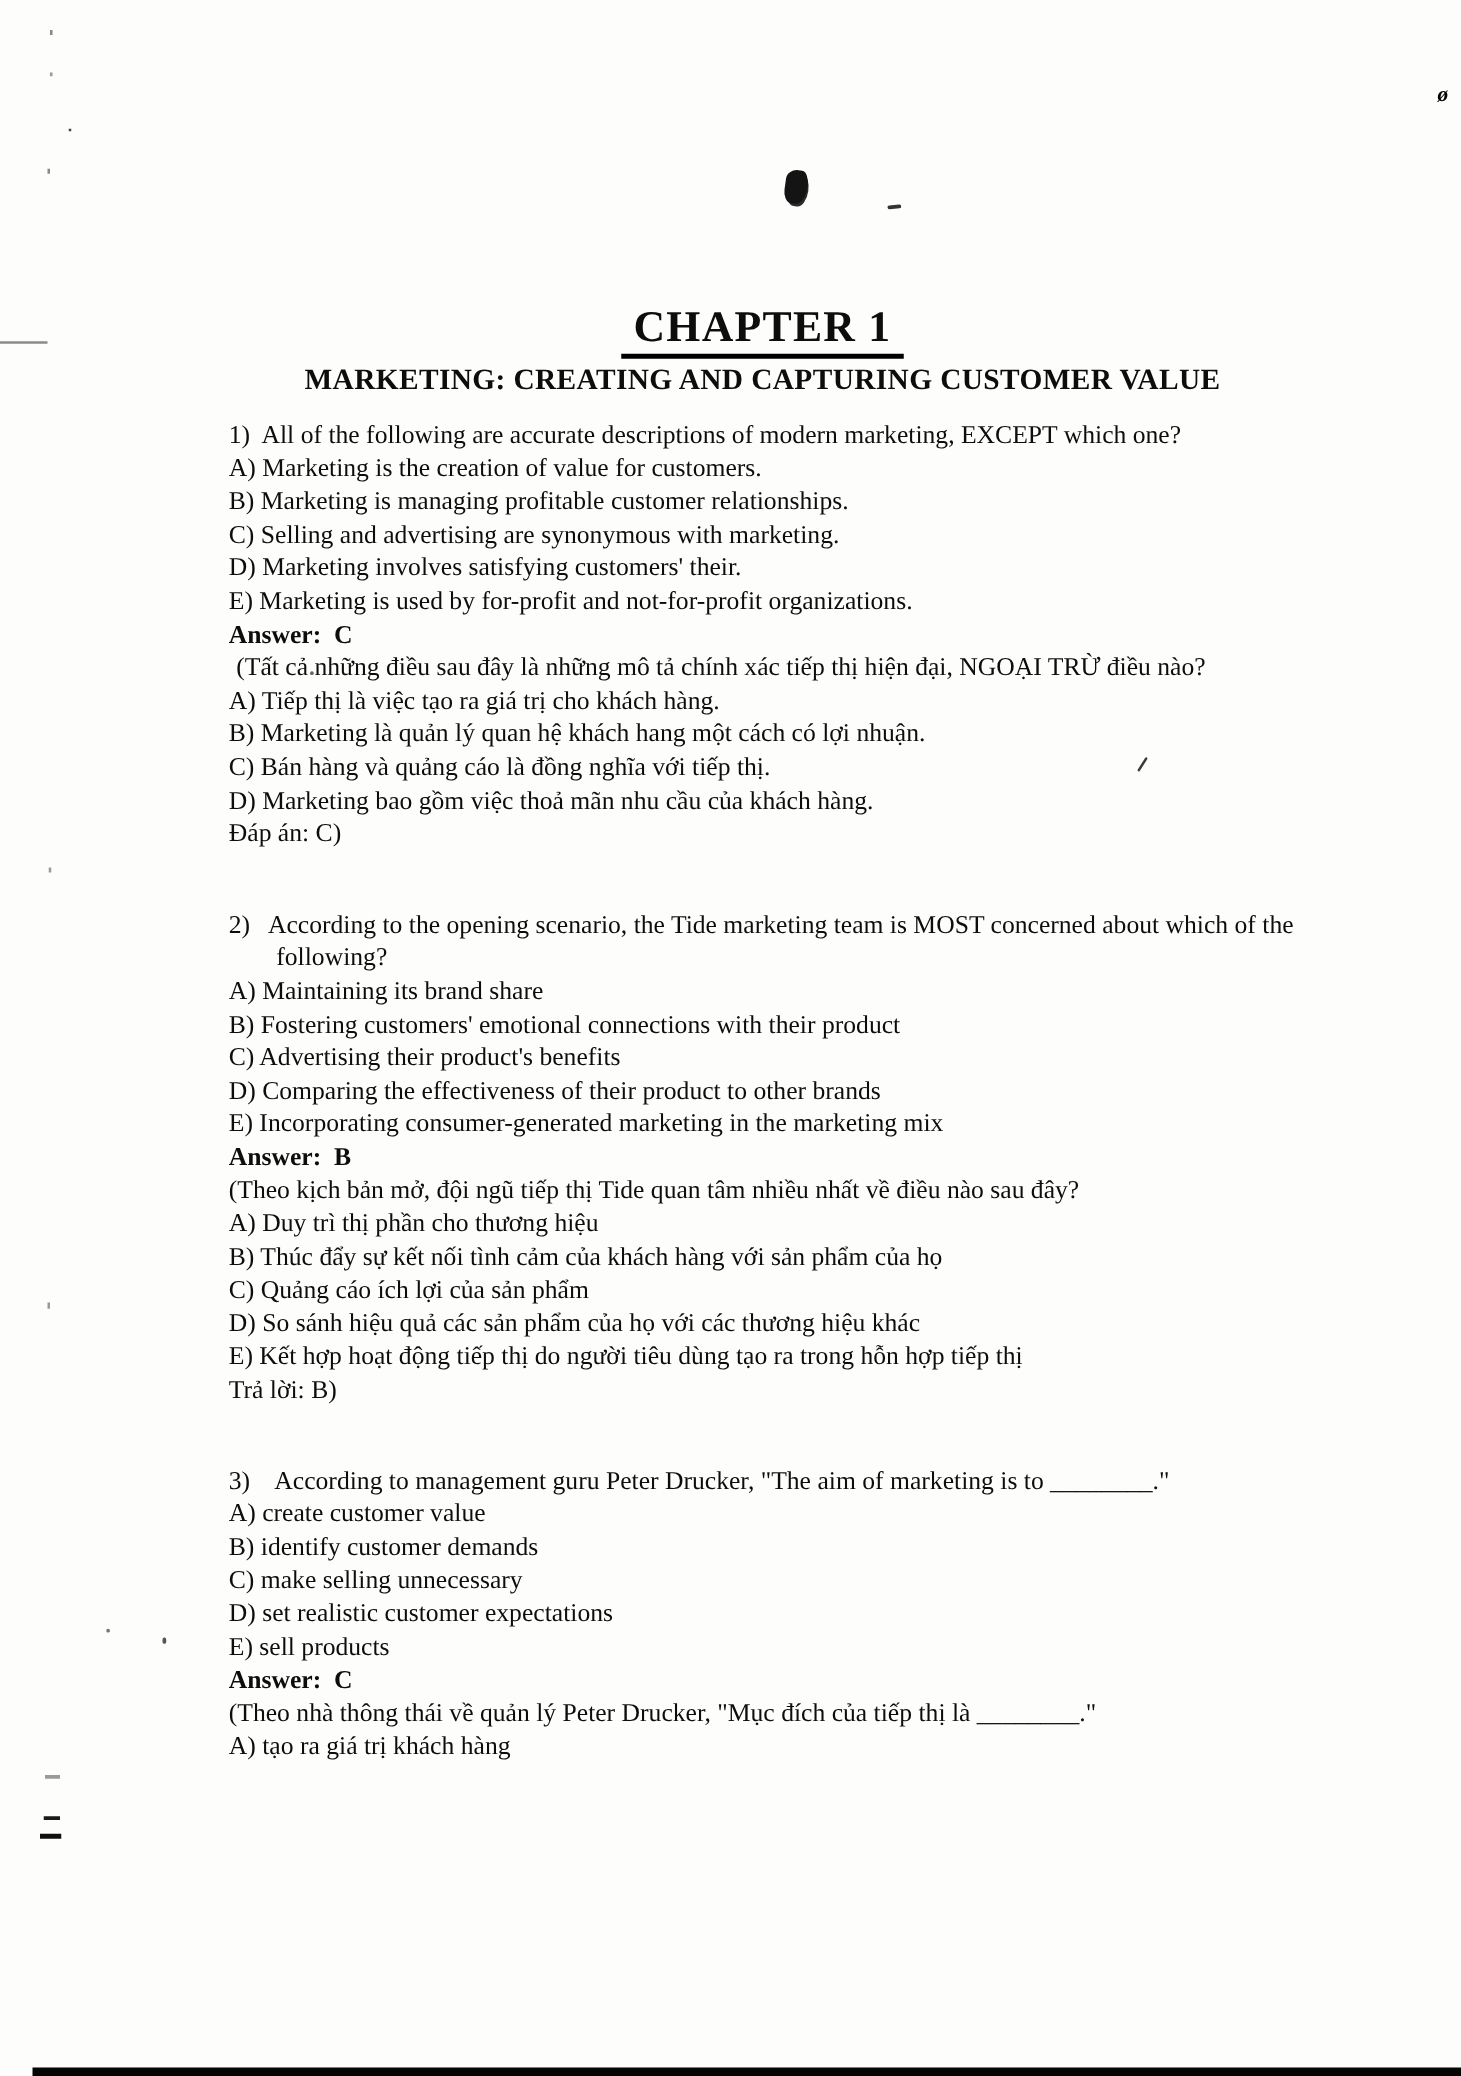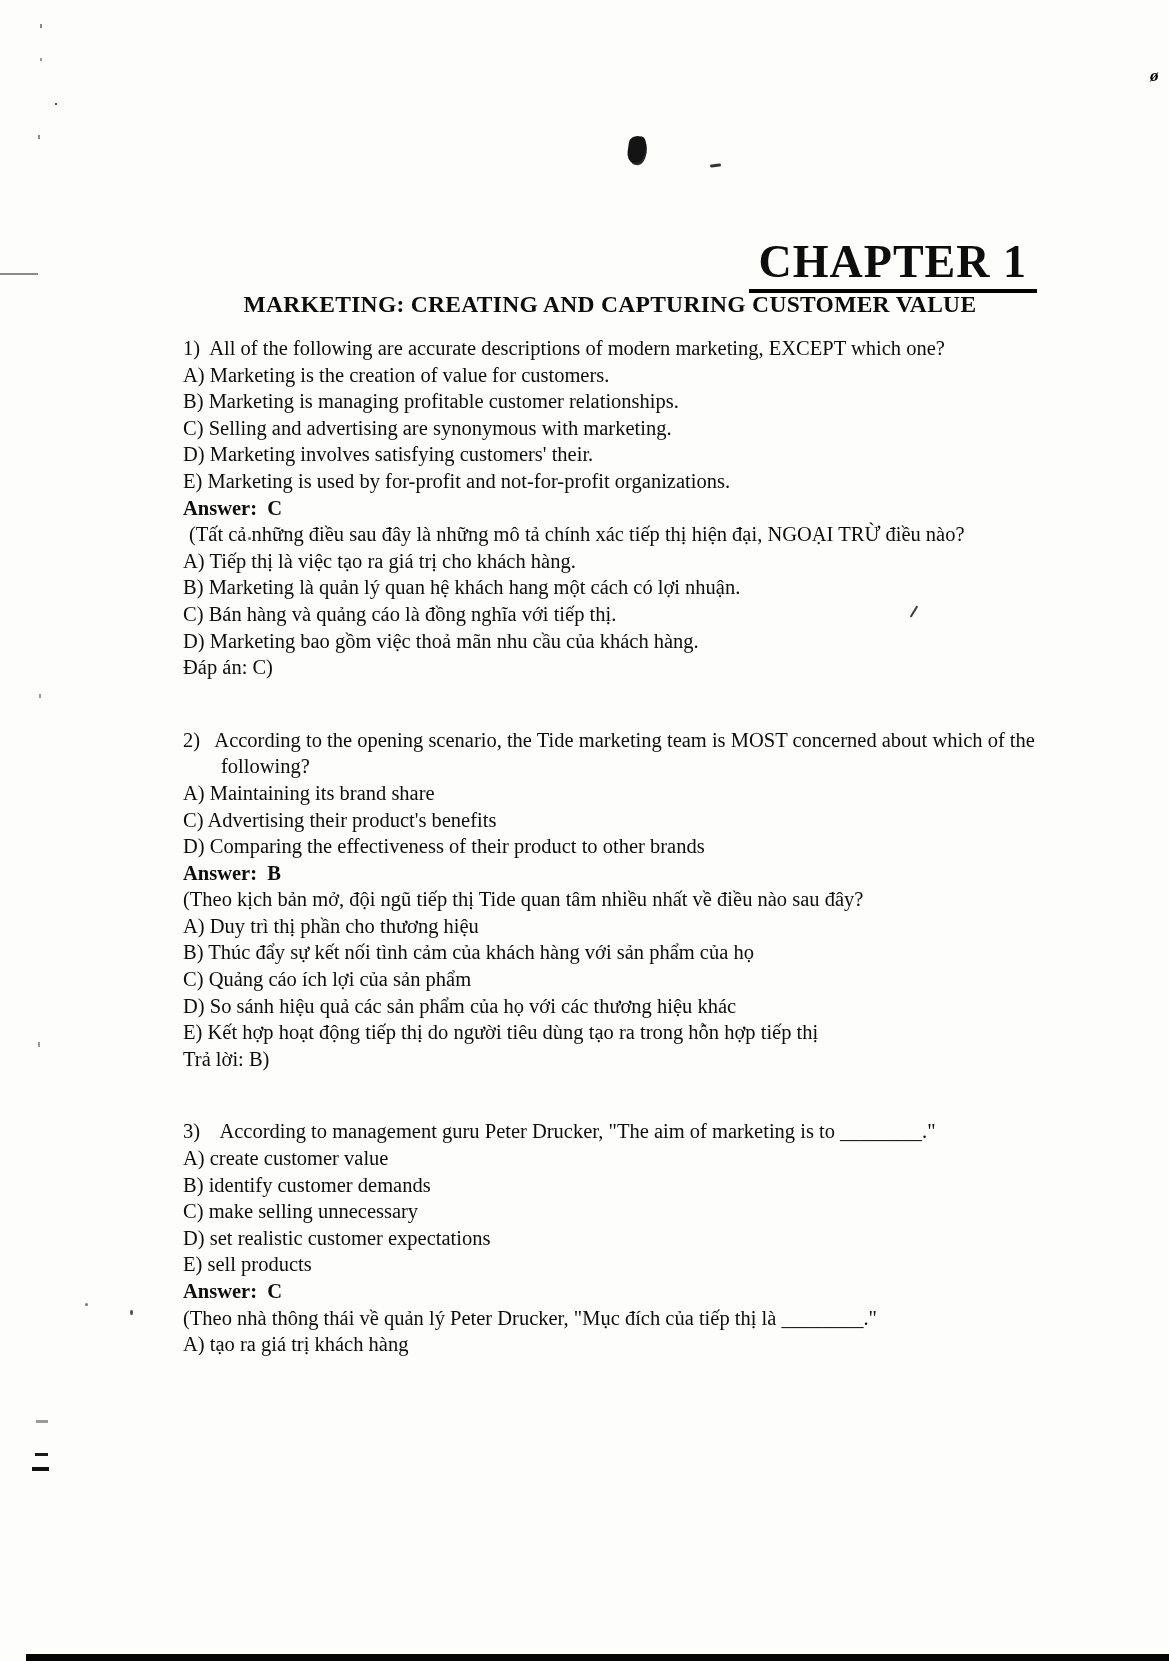--- a/index.html
+++ b/index.html
@@ -12,22 +12,22 @@
   .page {
     position:relative;
     width:1169px; height:1661px;
     background:#fdfdfc;
     overflow:hidden;
   }
   .content {
     padding:242px 132px 0 183px;
   }
   .title {
-    text-align:right;
-    font-size:46px;
+    text-align:center;
+    font-size:35px;
     font-weight:bold;
     letter-spacing:1px;
     margin:0;
     line-height:40px;
   }
   .title .underlined {
     border-bottom:4px solid #000;
     padding:0 10px 2px 10px;
   }
   .subtitle {
@@ -104,22 +104,24 @@
       <p class="line vi">A) Tiếp thị là việc tạo ra giá trị cho khách hàng.</p>
       <p class="line vi">B) Marketing là quản lý quan hệ khách hang một cách có lợi nhuận.</p>
       <p class="line vi">C) Bán hàng và quảng cáo là đồng nghĩa với tiếp thị.</p>
       <p class="line vi">D) Marketing bao gồm việc thoả mãn nhu cầu của khách hàng.</p>
       <p class="line vi">Đáp án: C)</p>
     </section>
 
     <section class="qblock">
       <p class="line hang">2)   According to the opening scenario, the Tide marketing team is MOST concerned about which of the following?</p>
       <p class="line">A) Maintaining its brand share</p>
+      <p class="line">B) Fostering customers' emotional connections with their product</p>
       <p class="line">C) Advertising their product's benefits</p>
       <p class="line">D) Comparing the effectiveness of their product to other brands</p>
+      <p class="line">E) Incorporating consumer-generated marketing in the marketing mix</p>
       <p class="line bold">Answer:  B</p>
       <p class="line vi">(Theo kịch bản mở, đội ngũ tiếp thị Tide quan tâm nhiều nhất về điều nào sau đây?</p>
       <p class="line vi">A) Duy trì thị phần cho thương hiệu</p>
       <p class="line vi">B) Thúc đẩy sự kết nối tình cảm của khách hàng với sản phẩm của họ</p>
       <p class="line vi">C) Quảng cáo ích lợi của sản phẩm</p>
       <p class="line vi">D) So sánh hiệu quả các sản phẩm của họ với các thương hiệu khác</p>
       <p class="line vi">E) Kết hợp hoạt động tiếp thị do người tiêu dùng tạo ra trong hỗn hợp tiếp thị</p>
       <p class="line vi">Trả lời: B)</p>
     </section>
 

